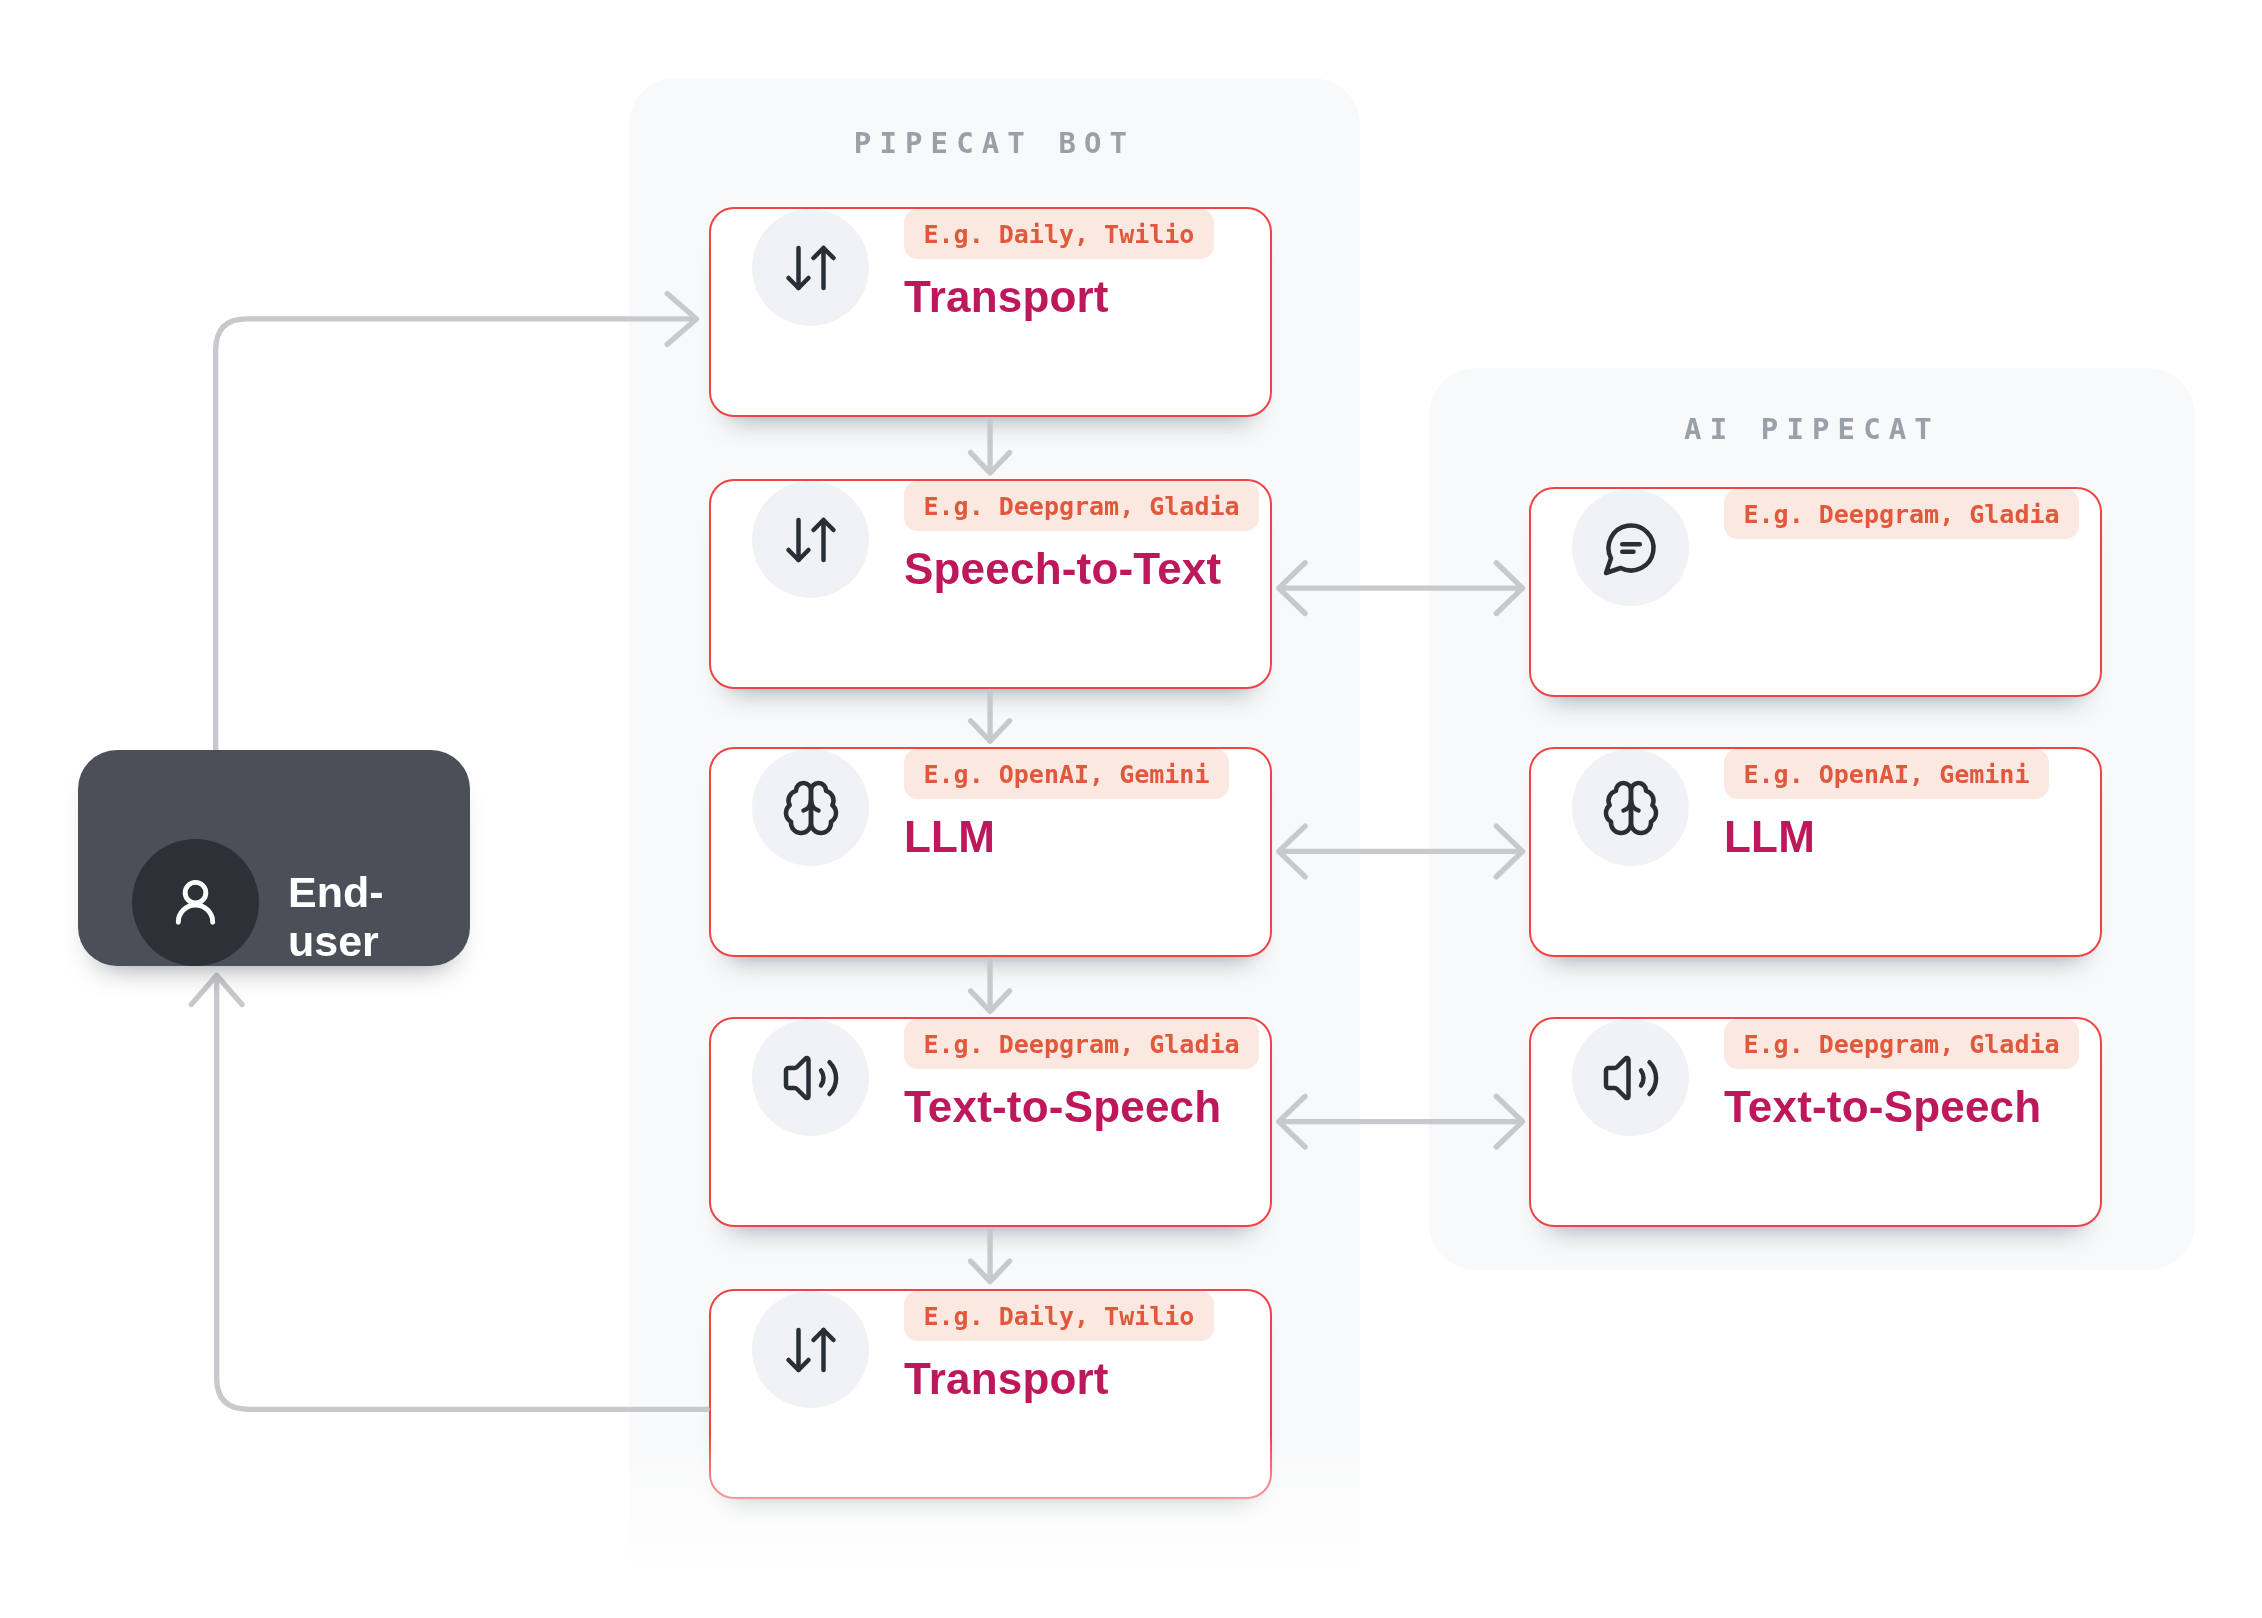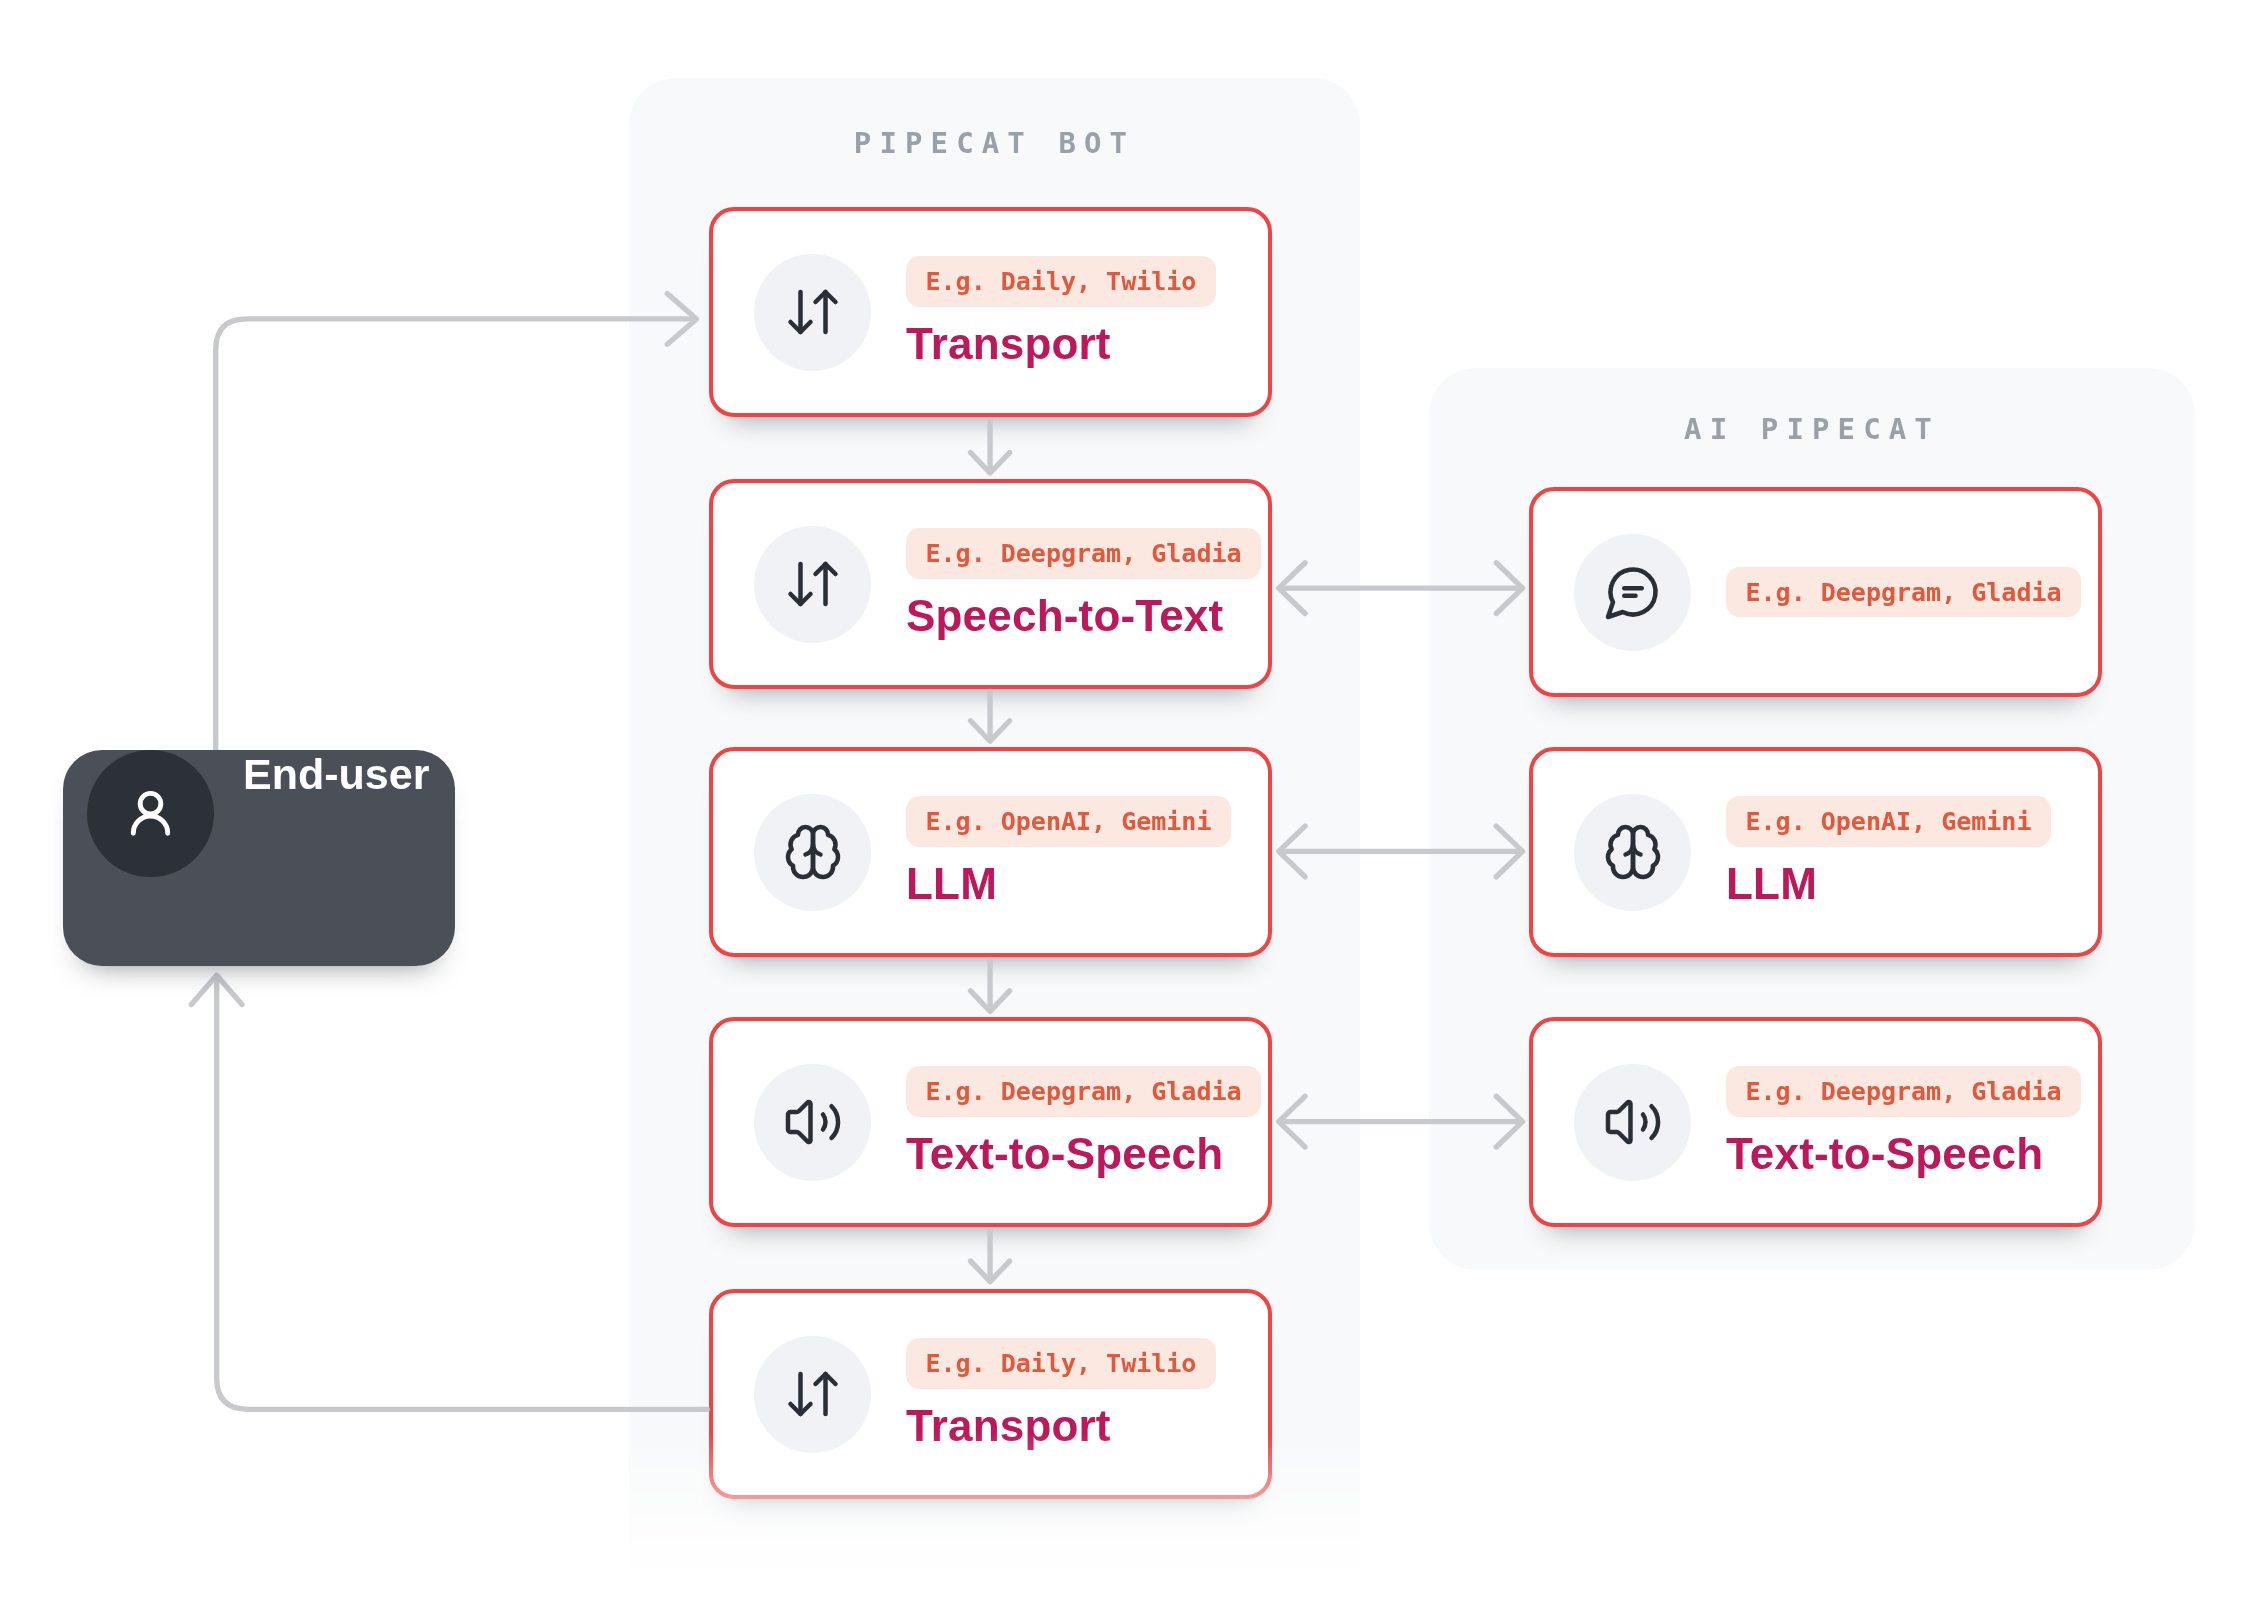--- a/index.html
+++ b/index.html
@@ -3,32 +3,32 @@
 <meta charset="utf-8">
 <style>
   html,body{margin:0;padding:0;background:#ffffff;}
   .stage{position:relative;width:2263px;height:1619px;background:#ffffff;overflow:hidden;
          font-family:"Liberation Sans", sans-serif;}
   .panel{position:absolute;background:#f8f9fa;border-radius:47px;z-index:0;}
   .panel-title{position:absolute;text-align:center;z-index:1;
 ature:none;
          font-family:"DejaVu Sans Mono", monospace;font-size:29px;font-weight:600;
          letter-spacing:0.28em;color:#9aa0a8;}
-  .card{position:absolute;background:#ffffff;border:4px solid #ef4444;border-radius:25px;
-        box-sizing:border-box;display:flex;align-items:center;padding-left:41px;z-index:2;
+  .card{position:absolute;background:#ffffff;border:2px solid #ef4444;border-radius:25px;
+        box-sizing:border-box;display:flex;align-items:flex-start;padding-left:41px;z-index:2;
         box-shadow:0 23.4px 27px -21.5px rgba(24,34,54,.38), 0 3.9px 9.8px -5.9px rgba(24,34,54,.07);}
   .icon-circle{width:117px;height:117px;border-radius:50%;background:#f0f2f5;flex:0 0 auto;
         display:flex;align-items:center;justify-content:center;color:#2a2e36;}
   .card-body{display:flex;flex-direction:column;justify-content:center;align-items:flex-start;
         margin-left:35px;gap:14.6px;}
   .badge{font-family:"DejaVu Sans Mono", monospace;font-weight:700;font-size:25px;line-height:1;
         color:#e0593c;background:#fbe8e1;padding:12.7px 19.5px;border-radius:13.7px;white-space:nowrap;}
   .card-title{font-size:44px;font-weight:700;color:#be185d;letter-spacing:0.2px;line-height:1.05;}
-  .end-user{position:absolute;left:63px;top:750px;width:392px;height:216px;border-radius:39px;
-        background:#4b4f57;display:flex;align-items:flex-start;padding-left:24px;box-sizing:border-box;
+  .end-user{position:absolute;left:78px;top:750px;width:392px;height:216px;border-radius:39px;
+        background:#4b4f57;display:flex;align-items:flex-end;padding-left:54px;box-sizing:border-box;
         z-index:4;box-shadow:0 17.6px 29px -19.5px rgba(20,25,35,.5);}
   .end-user .circle{width:127px;height:127px;border-radius:50%;background:#2c3037;flex:0 0 auto;
         display:flex;align-items:center;justify-content:center;color:#ffffff;}
   .end-user .label{color:#ffffff;font-size:43px;font-weight:700;margin-left:29px;}
   svg.connectors{position:absolute;left:0;top:0;z-index:3;pointer-events:none;}
   .fade{position:absolute;left:566px;top:1434px;width:858px;height:185px;z-index:5;pointer-events:none;
         background:linear-gradient(180deg, rgba(255,255,255,0) 0%, rgba(255,255,255,.92) 70%, #ffffff 100%);}
   .icon-svg{display:block;}
 </style>
 </head>

